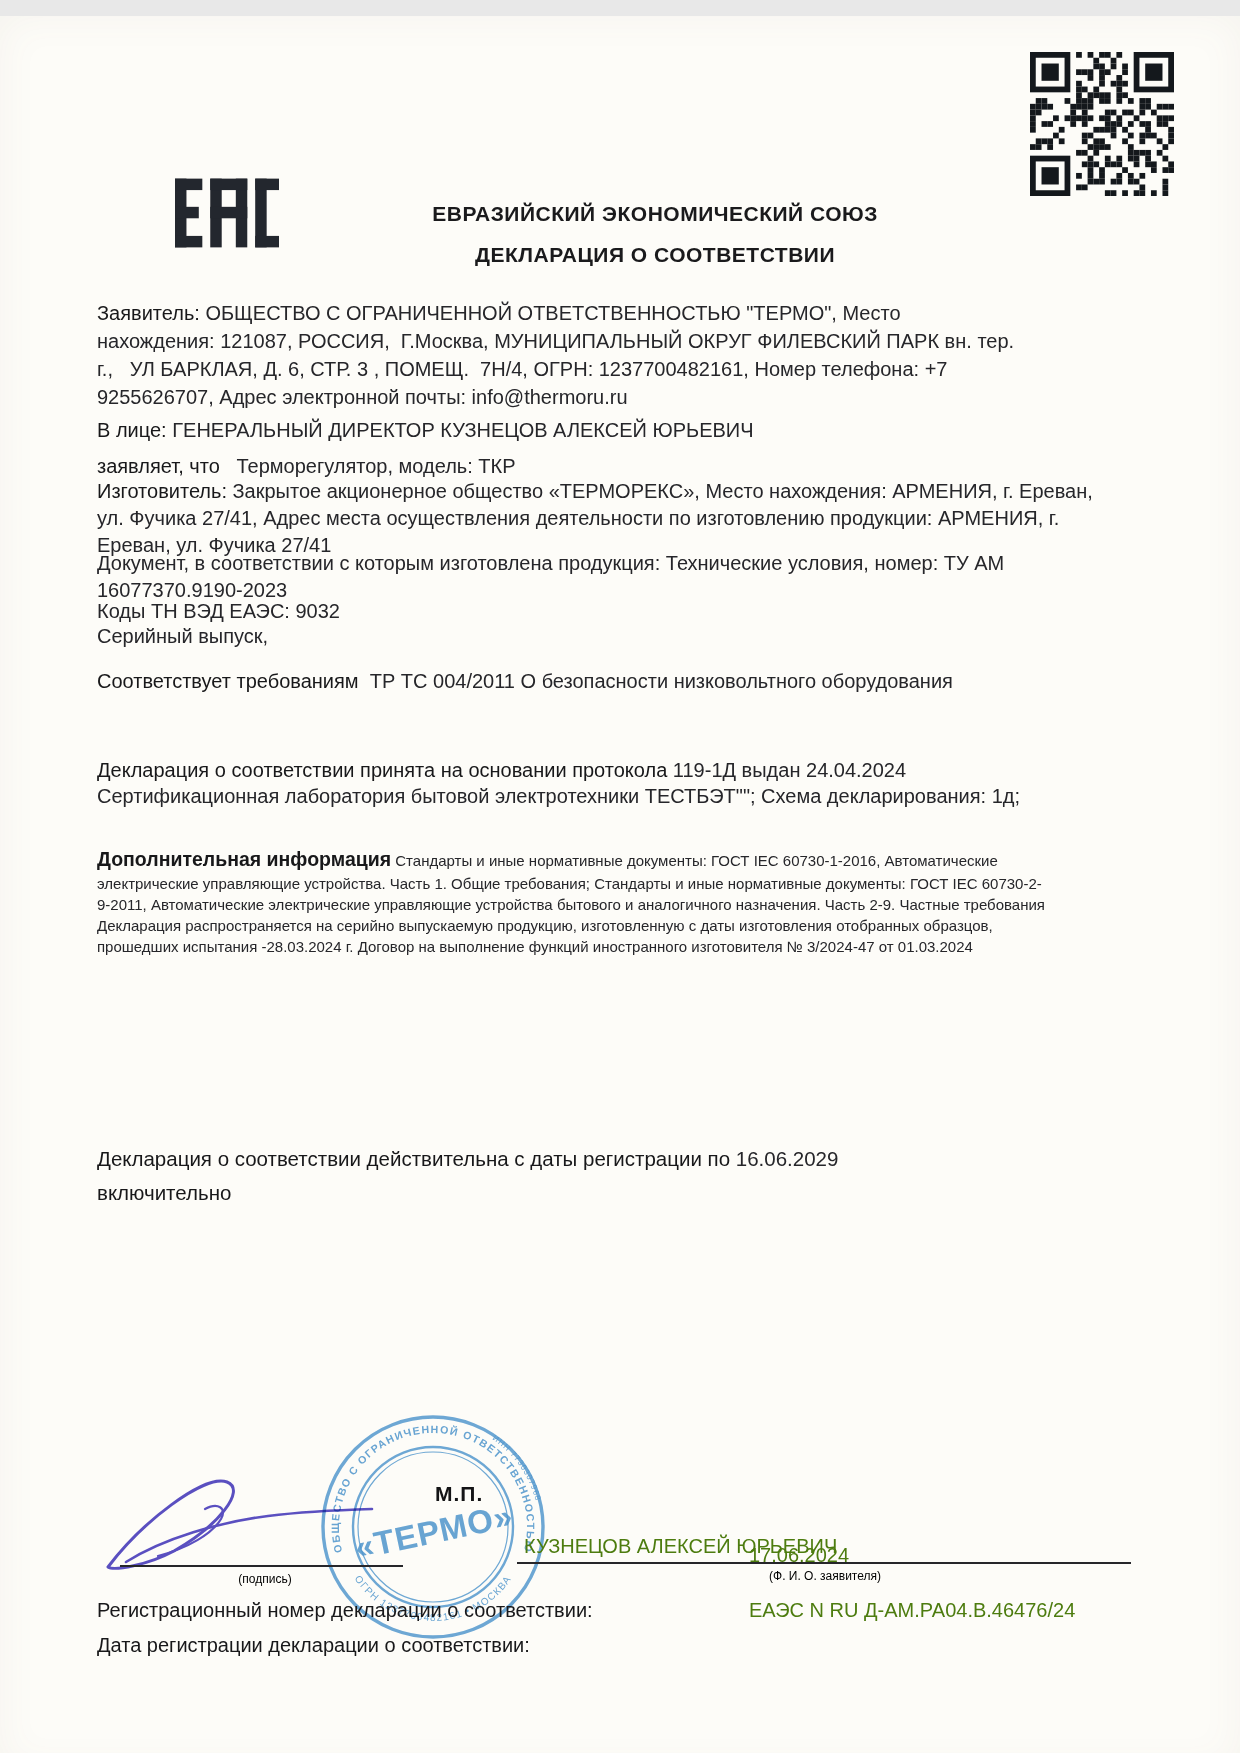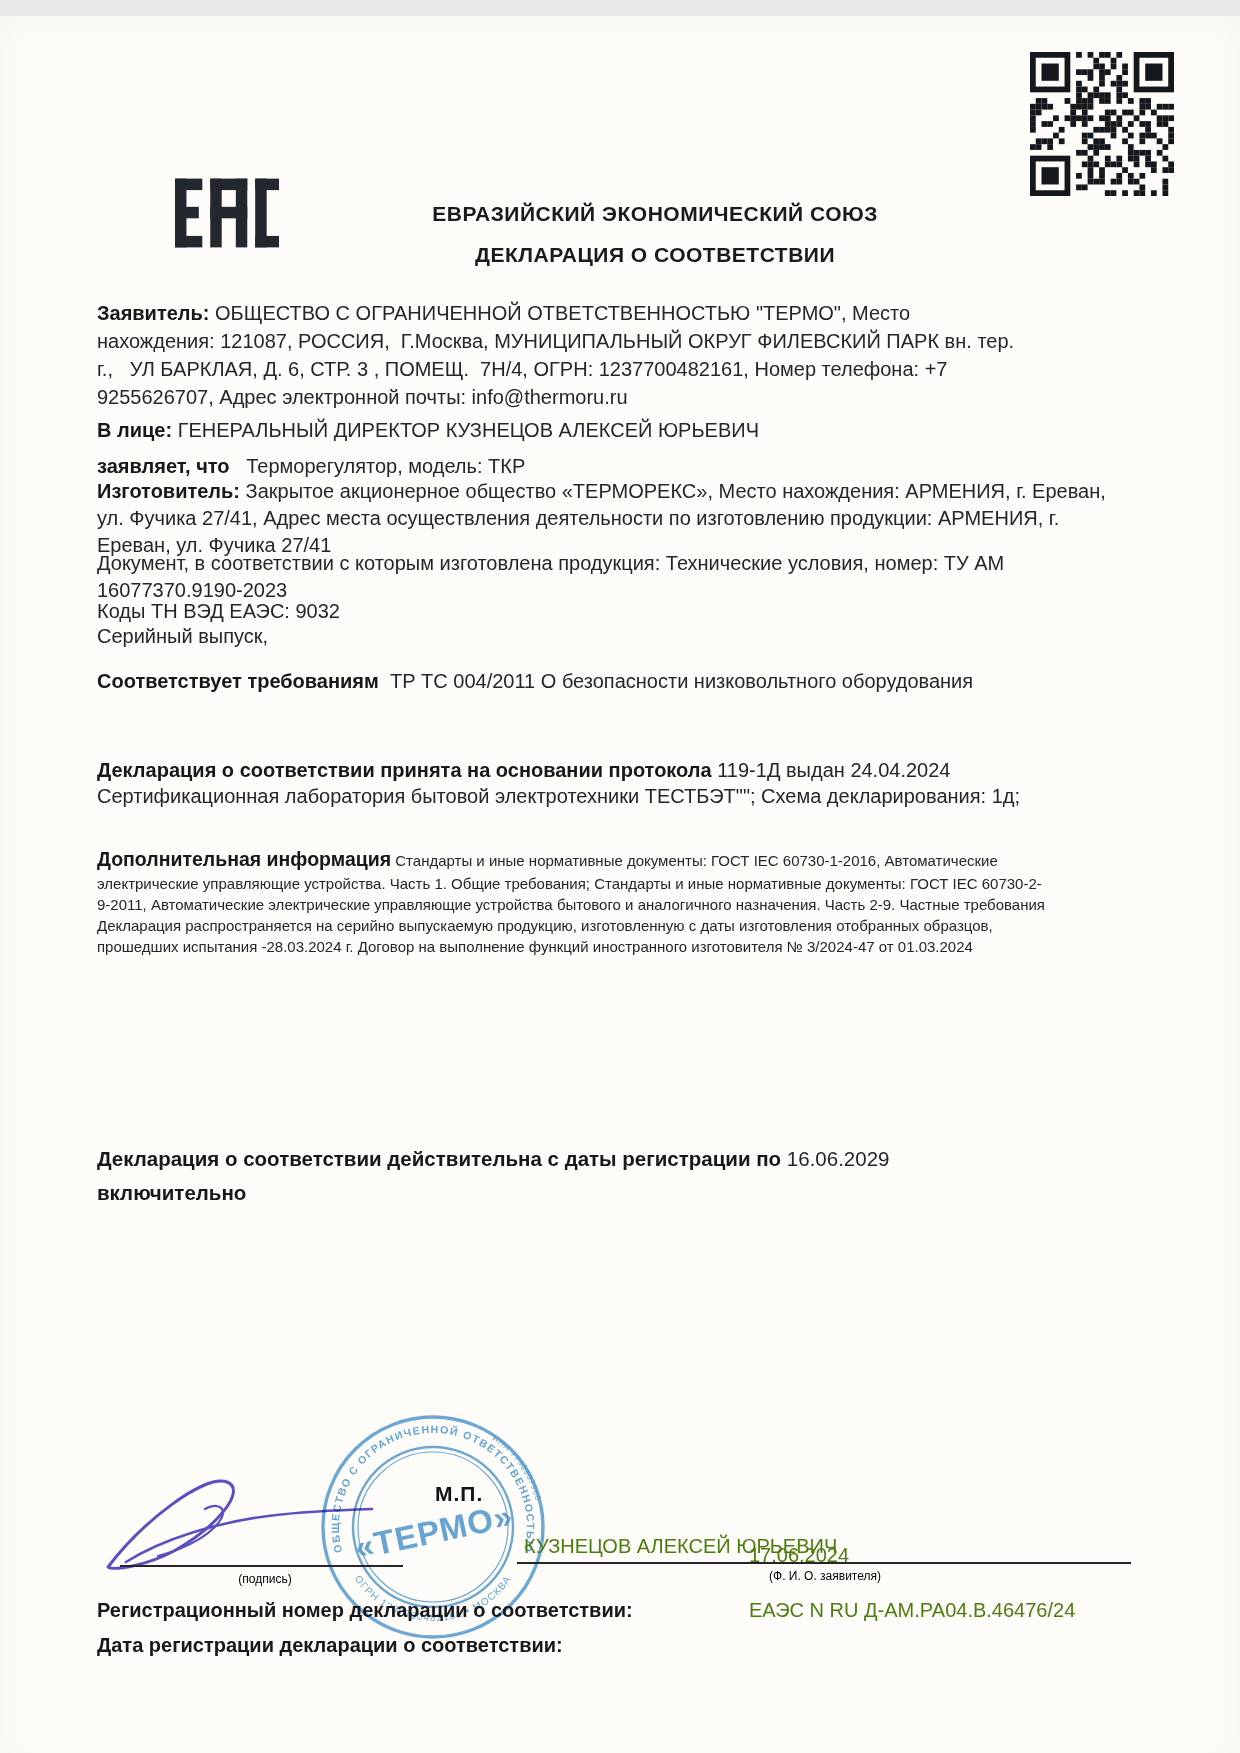--- a/index.html
+++ b/index.html
@@ -3,21 +3,21 @@
 <meta charset="utf-8">
 <style>
   html,body{margin:0;padding:0;background:#e8e8e8;}
   .page{position:relative;width:1240px;height:1753px;margin:16px auto;
         background:#fdfcf8;overflow:hidden;
         font-family:"Liberation Sans",sans-serif;color:#26262a;
         box-shadow:inset 0 0 40px rgba(120,110,90,.06);}
   .abs{position:absolute;}
   .blk{position:absolute;left:97px;font-size:20px;line-height:28px;}
   .line{white-space:pre;}
-  .b{font-weight:bold;color:#18181a;}
+  .b{font-weight:normal;color:#18181a;}
   .title{position:absolute;left:70px;width:1170px;text-align:center;
          font-weight:bold;font-size:21px;color:#1a1a1c;letter-spacing:.5px;}
   .small{font-size:15px;line-height:21px;}
   .small-label{font-size:19.5px;font-weight:bold;color:#18181a;}
   .caption{position:absolute;font-size:12px;text-align:center;color:#000000;}
   .rule{position:absolute;border-top:2px solid #26262a;height:0;}
   .stamp-wrap{mix-blend-mode:multiply;}
   .sig-wrap{mix-blend-mode:multiply;}
   .mp{position:absolute;font-size:21px;font-weight:bold;color:#141416;letter-spacing:1px;text-align:right;}
   .val{position:absolute;font-size:20px;color:#4d7c0f;}

